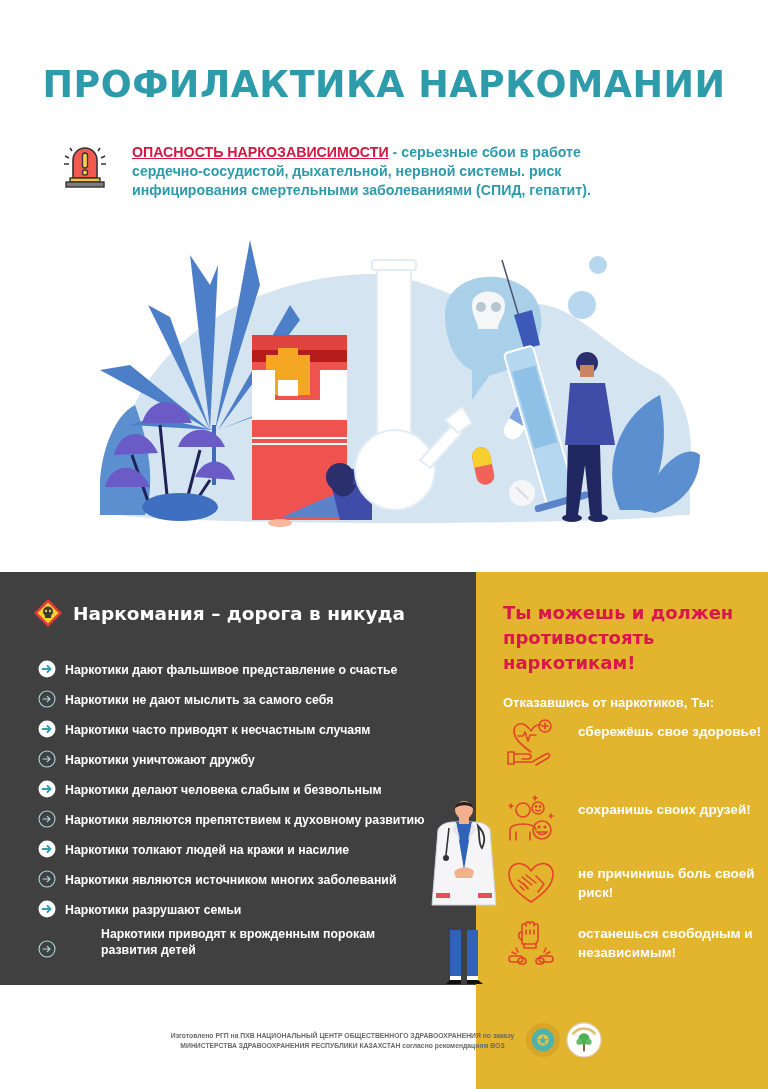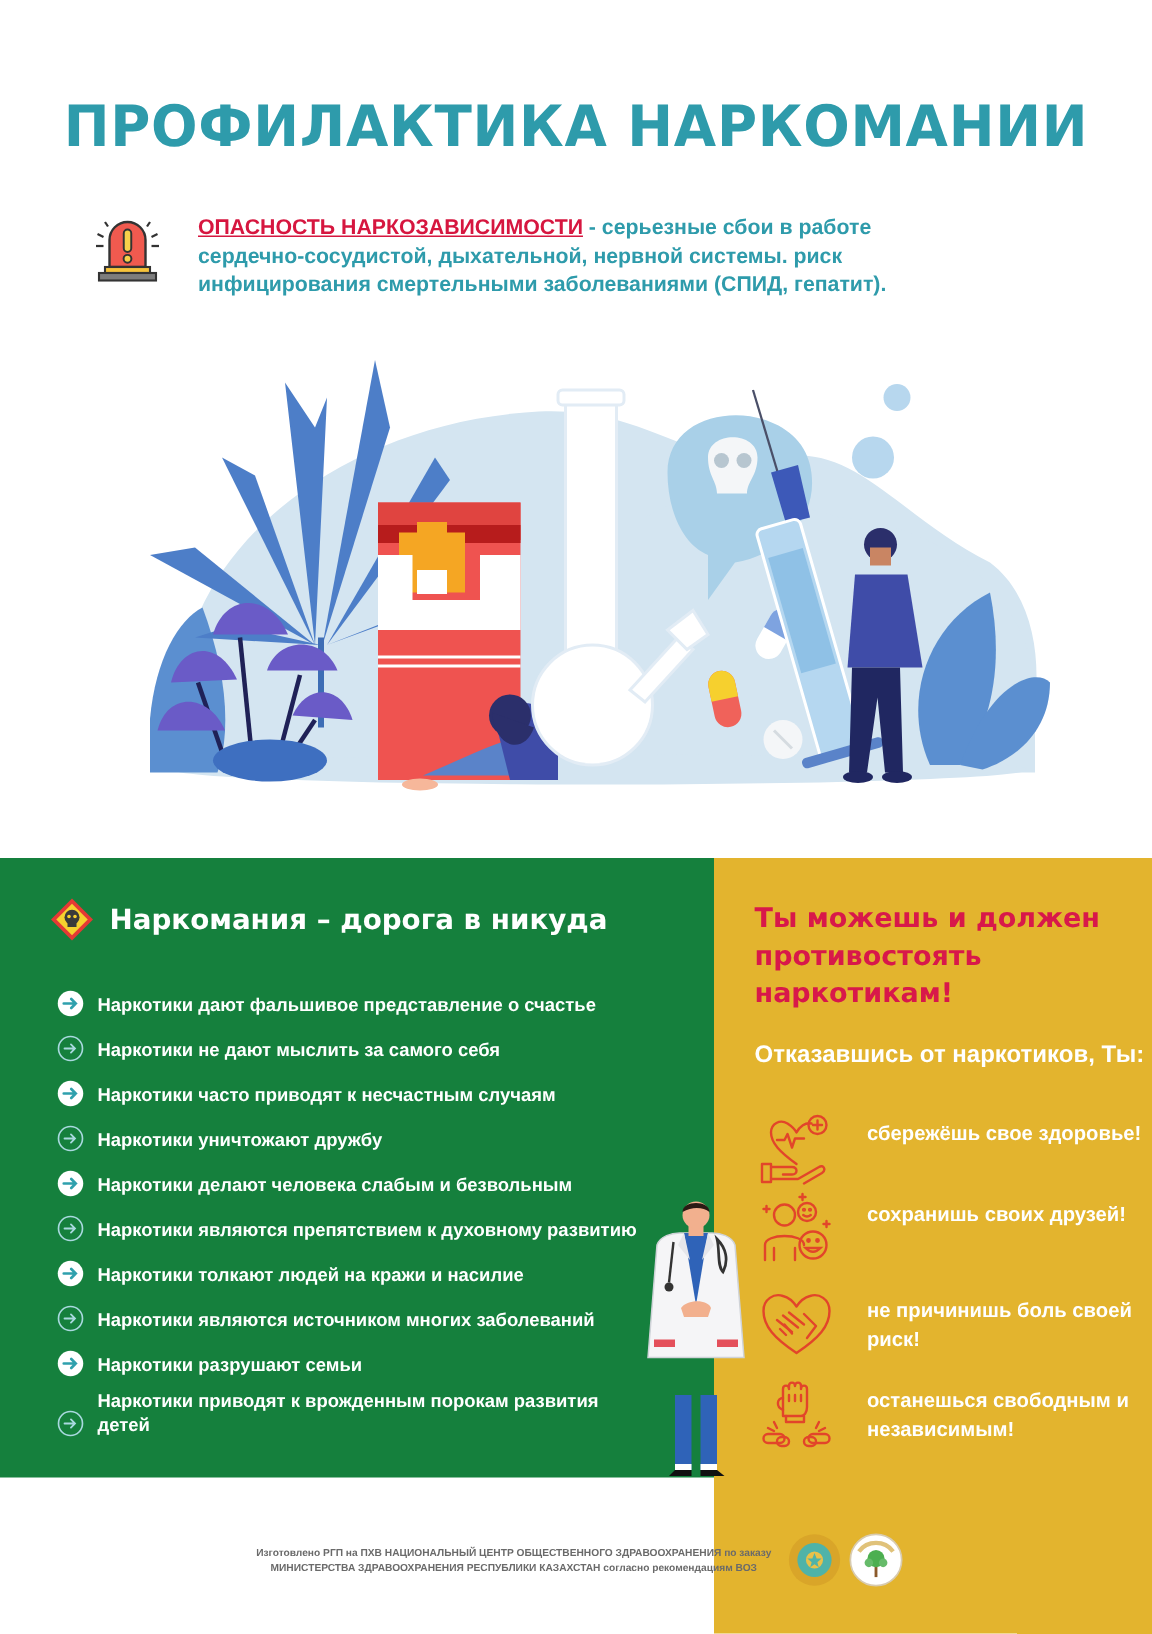--- a/index.html
+++ b/index.html
@@ -16,47 +16,47 @@
   .warning .siren { position: absolute; left: 0; top: 2px; width: 46px; height: 48px; }
   .warning-text {
     position: absolute; left: 70px; top: 3px; width: 500px;
     font-size: 14.2px; line-height: 19px; font-weight: bold; color: #2e9bab;
   }
   .warning-text .accent { color: #d6163f; text-decoration: underline; }
 
   .illustration { position: absolute; left: 100px; top: 225px; width: 600px; height: 320px; }
 
   .panel-left {
-    position: absolute; left: 0; top: 572px; width: 476px; height: 413px; background: #15803d;
+    position: absolute; left: 0; top: 572px; width: 476px; height: 413px; background: #404040;
   }
   .panel-right {
     position: absolute; left: 476px; top: 572px; width: 292px; height: 526px; background: #e3b42e;
   }
 
   .left-heading { position: absolute; left: 33px; top: 25px; height: 32px; display: flex; align-items: center; }
   .left-heading .hazard { width: 30px; height: 30px; margin-right: 10px; }
   .left-heading .text {
     font-family: "DejaVu Sans", sans-serif; font-weight: bold; font-size: 18.5px; color: #ffffff;
   }
 
   .reasons { position: absolute; left: 38px; top: 76px; width: 390px; list-style: none; }
   .reason { display: flex; align-items: flex-end; height: 30px; }
-  .reason.two-line { height: 40px; }
+  .reason.two-line { height: 40px; gap: 36px; }
   .reason .bullet { width: 18px; height: 18px; flex: 0 0 18px; margin-right: 9px; margin-top: -1px; }
   .reason .label { font-weight: bold; font-size: 12.3px; line-height: 16px; color: #ffffff; }
 
   .doctor { position: absolute; left: 428px; top: 800px; width: 72px; height: 190px; }
 
   .right-heading {
     position: absolute; left: 27px; top: 28px; width: 250px;
     font-family: "DejaVu Sans", sans-serif; font-weight: bold; font-size: 18px; line-height: 25px; color: #d8184a;
   }
   .right-sub {
     position: absolute; left: 27px; top: 123px; width: 260px;
-    font-weight: bold; font-size: 16px; color: #ffffff;
+    font-weight: bold; font-size: 13px; color: #ffffff;
   }
   .benefit { position: absolute; left: 30px; width: 250px; height: 60px; }
   .benefit .bicon { position: absolute; left: 0; top: 0; width: 50px; height: 50px; }
   .benefit .btext {
     position: absolute; left: 72px; top: 6px; width: 190px;
     font-weight: bold; font-size: 13.5px; line-height: 19px; color: #ffffff;
   }
 
   .footer-text {
     position: absolute; left: 165px; top: 1031px; width: 355px; text-align: center;
@@ -280,21 +280,21 @@
         </svg>
       <span class="label" style="width:350px">Наркотики приводят к врожденным порокам развития детей</span>
     </li>
   </ul>
 </section>
 
 <section class="panel-right">
   <h2 class="right-heading">Ты можешь и должен противостоять наркотикам!</h2>
   <p class="right-sub">Отказавшись от наркотиков, Ты:</p>
 
-  <div class="benefit" style="top:168px">
+  <div class="benefit" style="top:144px">
     <svg class="bicon" viewBox="0 0 50 50" fill="none" stroke="#e2452a" stroke-width="1.6" stroke-linecap="round" stroke-linejoin="round">
       <path d="M25 36 C 14 28, 8 22, 8 15 C 8 9, 14 6, 19 9 C 22 11, 24 13, 25 15 C 27 11, 31 8, 35 9"></path>
       <circle cx="39" cy="10" r="6"></circle>
       <path d="M39 7 V13 M36 10 H42"></path>
       <path d="M12 20 H17 L19 16 L22 25 L24 19 H30"></path>
       <path d="M2 36 H8 V48 H2 Z"></path>
       <path d="M8 38 L 22 38 C 26 38, 26 43, 22 43 L 16 43 M 8 46 L 26 46 L 40 38 C 43 36, 45 40, 42 42 L 30 49"></path>
     </svg>
     <p class="btext">сбережёшь свое здоровье!</p>
   </div>

